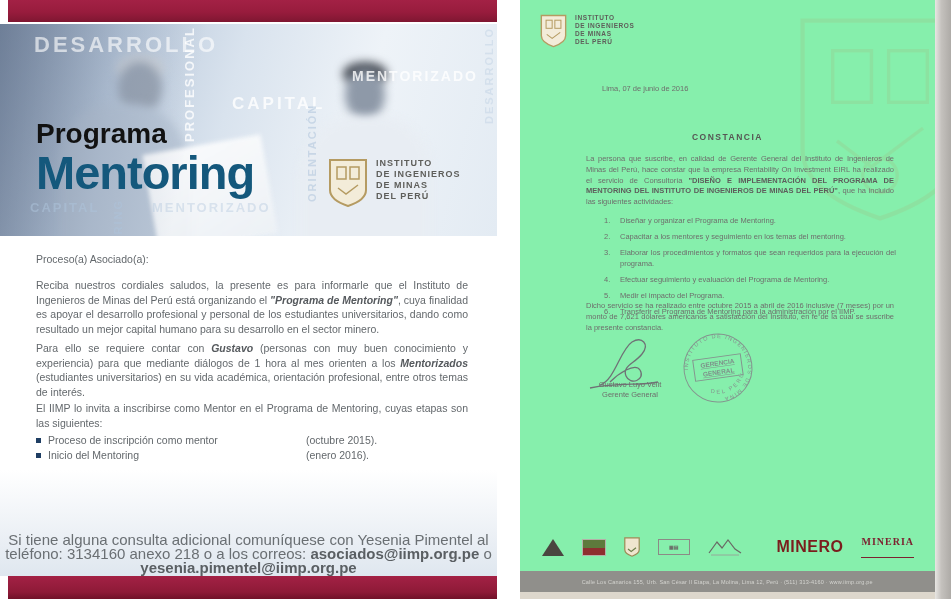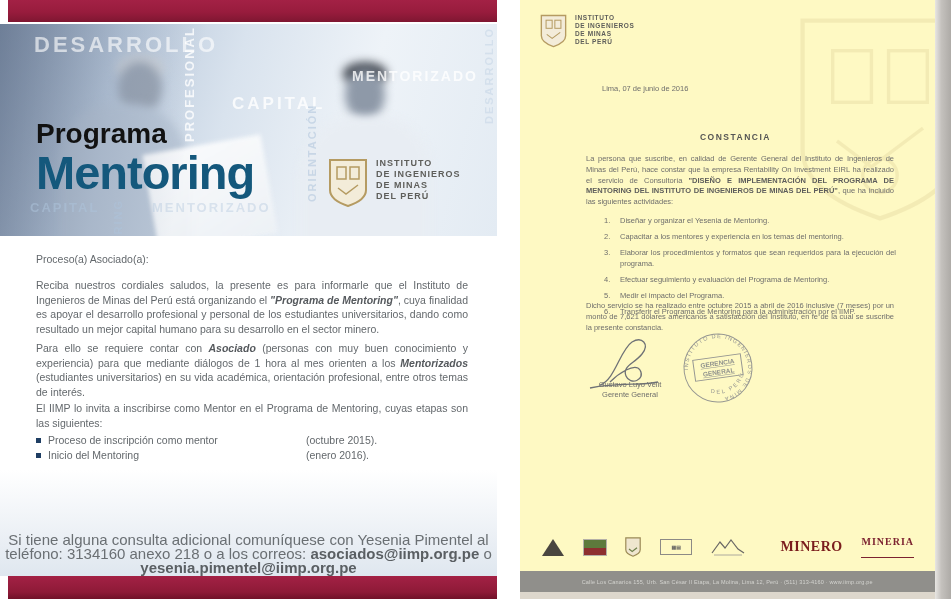--- a/index.html
+++ b/index.html
@@ -44,44 +44,44 @@
   .stage-bullet{width:5px;height:5px;background:#1f3e63;margin:4px 7px 0 0;flex:0 0 5px;}
   .stage-label{width:258px;flex:0 0 258px;}
   .stage-date{flex:1;}
   .contact{position:absolute;left:0;top:533px;width:497px;text-align:center;color:#6a6f73;
       font-size:15px;line-height:14px;}
   .contact b{color:#5a5f63;}
   
   .desk-right{position:absolute;left:935px;top:0;width:16px;height:599px;
       background:linear-gradient(90deg,#e8e6e3 0%,#c4c1bd 40%,#aeaba7 100%);}
   .desk-bottom{position:absolute;left:520px;top:592px;width:415px;height:7px;background:#ddd7cc;}
-  .letter{position:absolute;left:520px;top:0;width:415px;height:592px;background:#fef9c3;overflow:hidden;}
+  .letter{position:absolute;left:520px;top:0;width:415px;height:592px;background:#86efac;overflow:hidden;}
   .letter .iimp-logo{left:20px;top:14px;}
   .letter .iimp-logo .txt{font-size:6.5px;line-height:8px;letter-spacing:.6px;}
   .shield-wm{position:absolute;right:-40px;top:12px;opacity:.14;}
   .letter-text{position:absolute;color:#6e6e6c;font-size:7.5px;line-height:10.8px;}
   .letter b{color:#5d5d5b;}
-  .c-title{position:absolute;left:8px;top:132px;width:100%;text-align:center;color:#565654;
+  .c-title{position:absolute;left:0;top:132px;width:100%;text-align:center;color:#565654;
       font-size:8.5px;font-weight:bold;letter-spacing:1.5px;}
   .activities{position:absolute;left:84px;top:216px;width:292px;}
   .act-row{display:flex;font-size:7.5px;line-height:10.5px;color:#6e6e6c;margin-bottom:5.5px;}
   .act-num{flex:0 0 16px;}
   .act-text{flex:1;text-align:justify;}
   .sig-area{position:absolute;left:60px;top:330px;width:200px;height:78px;}
   .sig-name{position:absolute;left:55px;top:380px;width:110px;text-align:center;
       color:#6e6e6c;font-size:7.5px;line-height:10px;}
   .logos-row{position:absolute;left:22px;top:532px;width:372px;height:30px;display:flex;
       justify-content:space-between;align-items:center;}
   .plogo{display:flex;flex-direction:column;align-items:center;font-size:5px;color:#8c8a86;}
   .tri{width:0;height:0;border-left:11px solid transparent;border-right:11px solid transparent;
       border-bottom:17px solid #4a4640;}
   .blocks{width:22px;height:15px;background:linear-gradient(180deg,#5e7a3c 55%,#8e2f2f 55%);border:1px solid #b5b0a8;}
   .txtlogo{width:30px;height:14px;border:1px solid #8c8a86;display:flex;align-items:center;justify-content:center;
       color:#6a6865;font-size:5px;font-weight:bold;}
-  .minero{font-family:Liberation Serif, serif;font-weight:bold;color:#7a1d1d;font-size:14px;letter-spacing:.5px;margin-left:17px;}
+  .minero{font-family:Liberation Sans, sans-serif;font-weight:bold;color:#7a1d1d;font-size:16px;letter-spacing:.5px;margin-left:17px;}
   .mineria{font-family:"Liberation Serif",serif;font-weight:bold;color:#7c2230;font-size:10px;
       letter-spacing:1px;border-bottom:1px solid #7c2230;padding-bottom:10px;}
   .letter-footerbar{position:absolute;left:0;top:571px;width:415px;height:21px;background:#908f8b;
       display:flex;align-items:center;justify-content:center;}
   .letter-footerbar .addr{color:#d3d3cf;font-size:6px;letter-spacing:.2px;white-space:nowrap;
       transform:scale(.92);transform-origin:center;}
 </style>
 </head>
 <body>
 
@@ -134,21 +134,21 @@
       </div>
     </div>
 
     <div class="flyer-text" style="left:36px;top:252px;">Proceso(a) Asociado(a):</div>
 
     <div class="flyer-text just" style="left:36px;top:278px;width:432px;">
       <span>Reciba nuestros cordiales saludos, la presente es para informarle que el Instituto de Ingenieros de Minas del Perú está organizando el </span><span class="bold-i">"Programa de Mentoring"</span><span>, cuya finalidad es apoyar el desarrollo profesional y personal de los estudiantes universitarios, dando como resultado un mejor capital humano para su desarrollo en el sector minero.</span>
     </div>
 
     <div class="flyer-text just" style="left:36px;top:341px;width:432px;">
-      <span>Para ello se requiere contar con </span><span class="bold-i">Asociado</span><span> (personas con muy buen conocimiento y experiencia) para que mediante diálogos de 1 hora al mes orienten a los </span><span class="bold-i">Mentorizados</span><span> (estudiantes universitarios) en su vida académica, orientación profesional, entre otros temas de interés.</span>
+      <span>Para ello se requiere contar con </span><span class="bold-i">Gustavo</span><span> (personas con muy buen conocimiento y experiencia) para que mediante diálogos de 1 hora al mes orienten a los </span><span class="bold-i">Mentorizados</span><span> (estudiantes universitarios) en su vida académica, orientación profesional, entre otros temas de interés.</span>
     </div>
 
     <div class="flyer-text just" style="left:36px;top:401px;width:432px;">El IIMP lo invita a inscribirse como Mentor en el Programa de Mentoring, cuyas etapas son las siguientes:</div>
 
     <div class="stages">
       <div class="stage-row">
         <span class="stage-bullet"></span>
         <span class="stage-label">Proceso de inscripción como mentor</span>
         <span class="stage-date">(octubre 2015).</span>
       </div>
@@ -205,25 +205,25 @@
 
     <div class="c-title">CONSTANCIA</div>
 
     <div class="letter-text just" style="left:66px;top:154px;width:308px;">
       <span>La persona que suscribe, en calidad de Gerente General del Instituto de Ingenieros de Minas del Perú, hace constar que la empresa Rentability On Investment EIRL ha realizado el servicio de Consultoría </span><b>"DISEÑO E IMPLEMENTACIÓN DEL PROGRAMA DE MENTORING DEL INSTITUTO DE INGENIEROS DE MINAS DEL PERÚ"</b><span>, que ha incluido las siguientes actividades:</span>
     </div>
 
     <div class="activities">
       <div class="act-row">
         <span class="act-num">1.</span>
-        <span class="act-text">Diseñar y organizar el Yesenia de Mentoring.</span>
+        <span class="act-text">Diseñar y organizar el Programa de Mentoring.</span>
       </div>
       <div class="act-row">
         <span class="act-num">2.</span>
-        <span class="act-text">Capacitar a los mentores y experiencia en los temas del mentoring.</span>
+        <span class="act-text">Capacitar a los mentores y seguimiento en los temas del mentoring.</span>
       </div>
       <div class="act-row">
         <span class="act-num">3.</span>
         <span class="act-text">Elaborar los procedimientos y formatos que sean requeridos para la ejecución del programa.</span>
       </div>
       <div class="act-row">
         <span class="act-num">4.</span>
         <span class="act-text">Efectuar seguimiento y evaluación del Programa de Mentoring.</span>
       </div>
       <div class="act-row">

